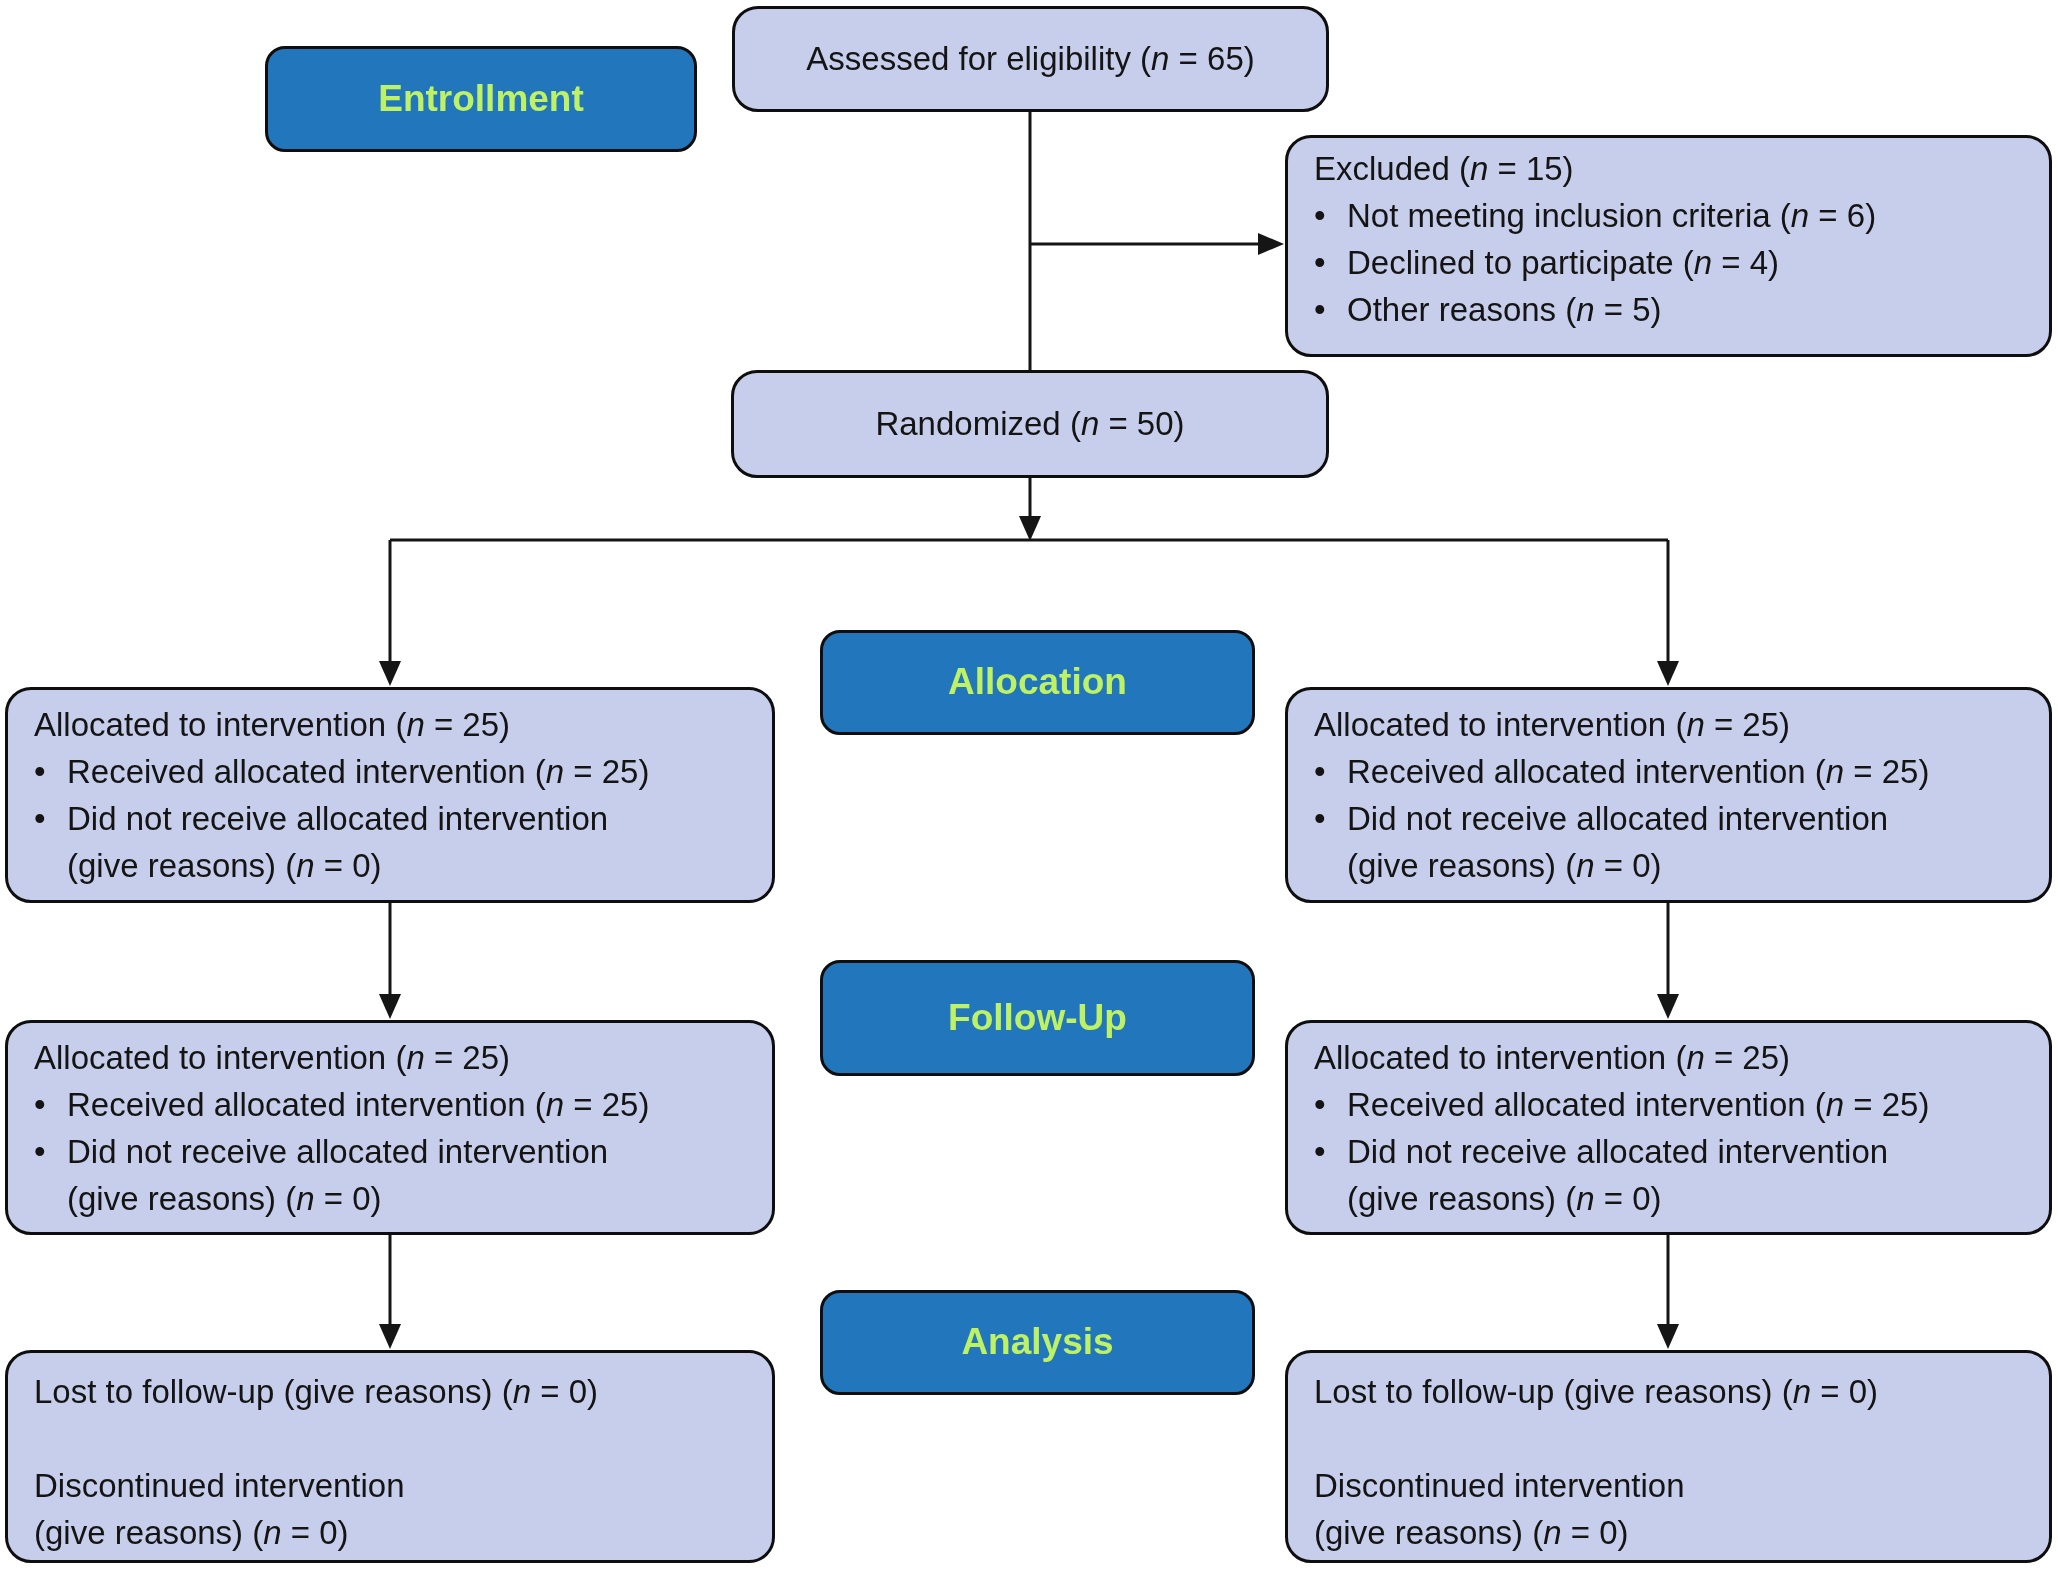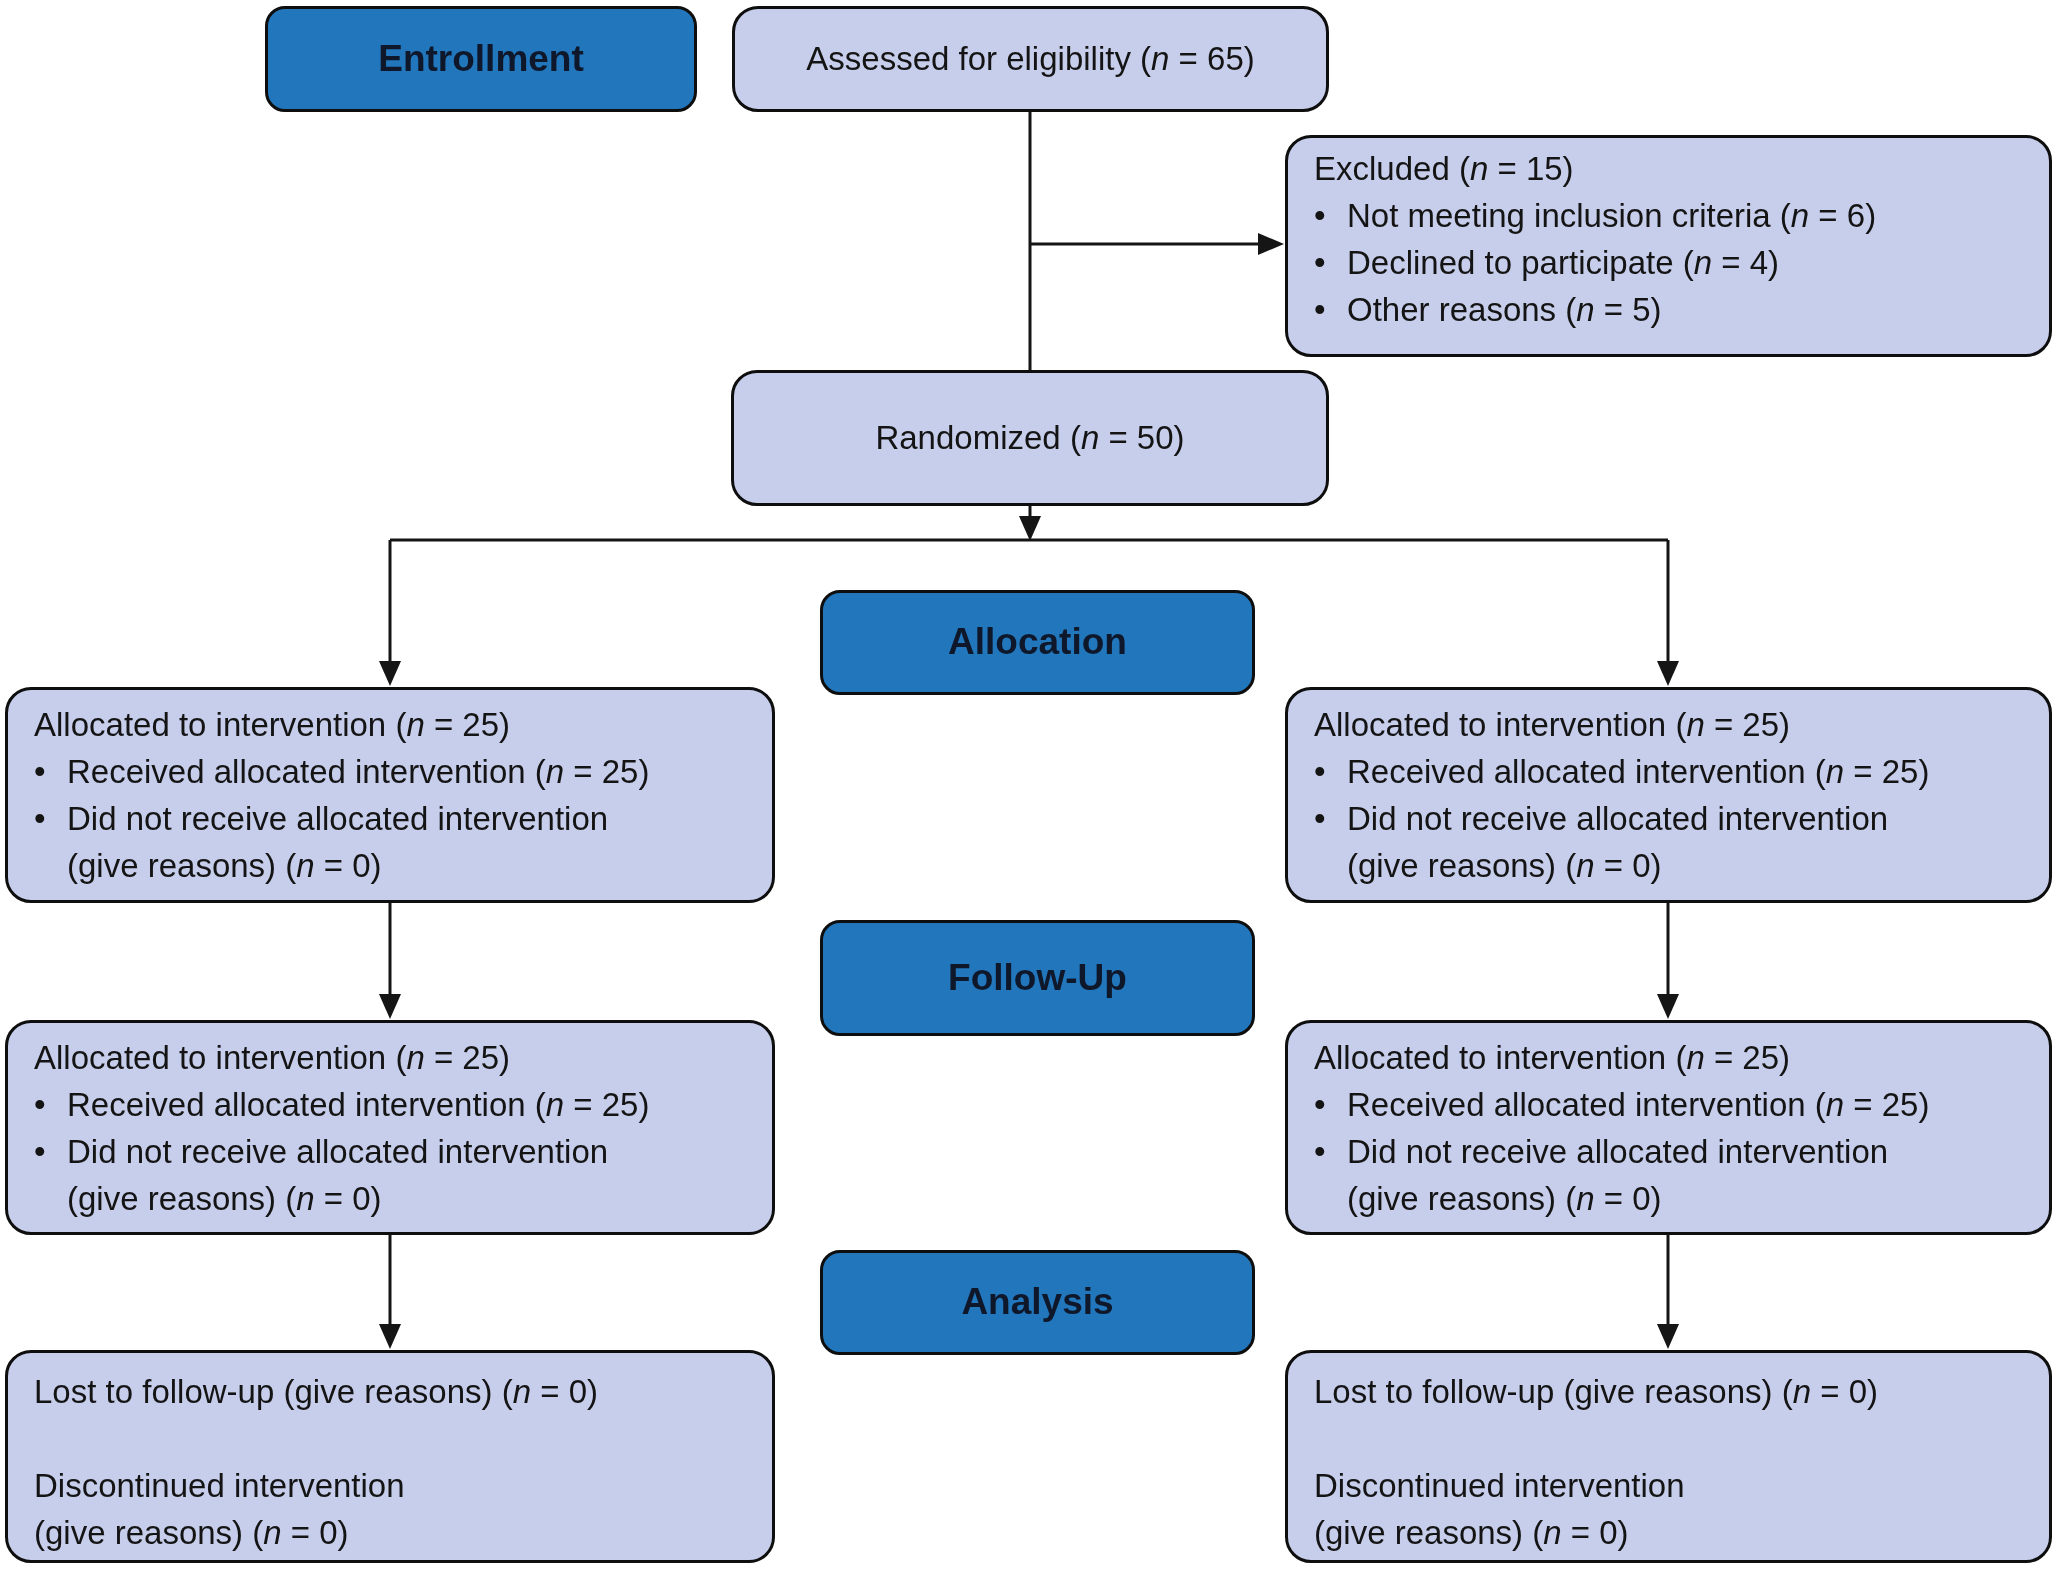--- a/index.html
+++ b/index.html
@@ -19,27 +19,28 @@
     box-sizing: border-box;
     border: 3px solid #0e0e0e;
     background: #c7ceeb;
     font-size: 33px;
     line-height: 1.42;
   }
   .body-box { border-radius: 26px; }
   .stage {
     background: #2176bc;
     border-radius: 20px;
-    color: #0f172a;
+    color: #bef264;
     font-weight: bold;
     font-size: 37px;
     display: flex;
     align-items: center;
     justify-content: center;
     text-align: center;
+    margin-top: 40px;
   }
   .center-box {
     display: flex;
     align-items: center;
     justify-content: center;
     text-align: center;
   }
   .multi {
     padding: 12px 18px 10px 26px;
   }
@@ -132,21 +133,21 @@
     <div class="brow">
       <span class="bm t">•</span>
       <span class="bt t">Declined to participate (<i>n</i> = 4)</span>
     </div>
     <div class="brow">
       <span class="bm t">•</span>
       <span class="bt t">Other reasons (<i>n</i> = 5)</span>
     </div>
   </div>
 
-  <div class="box body-box center-box" style="left:731px;top:370px;width:598px;height:136px">
+  <div class="box body-box center-box" style="left:731px;top:370px;width:598px;height:108px">
     <span class="t">Randomized (<i>n</i> = 50)</span>
   </div>
 
   <div class="box body-box multi" style="left:5px;top:687px;width:770px;height:216px">
     <div class="t">Allocated to intervention (<i>n</i> = 25)</div>
     <div class="brow">
       <span class="bm t">•</span>
       <span class="bt t">Received allocated intervention (<i>n</i> = 25)</span>
     </div>
     <div class="brow">

